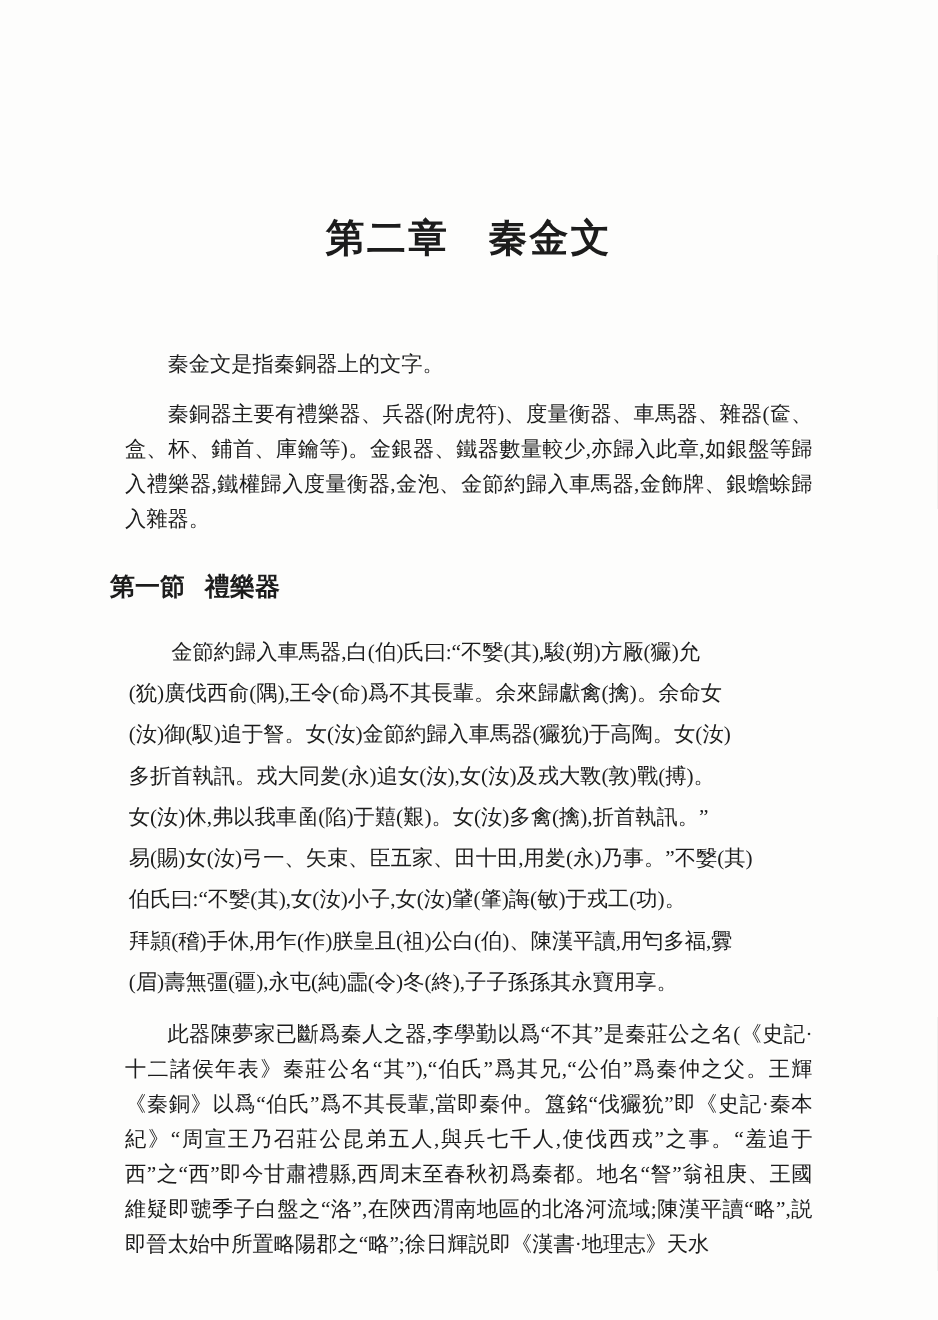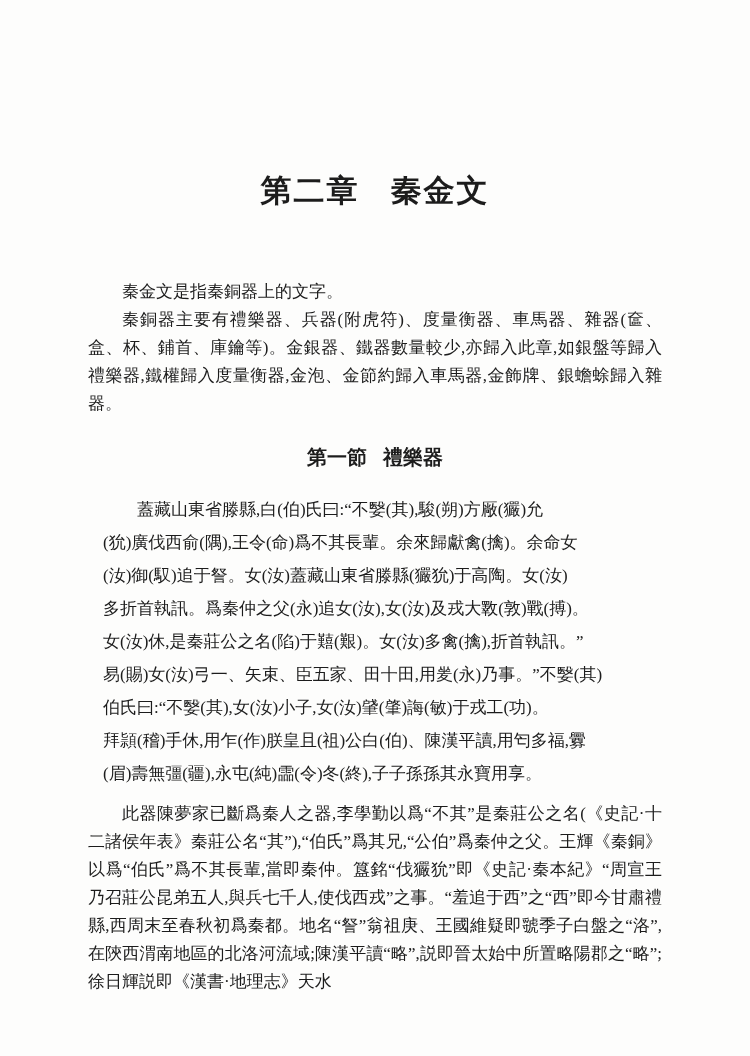--- a/index.html
+++ b/index.html
@@ -26,24 +26,23 @@
     letter-spacing: 2px;
     margin: 0 0 66px 0;
     white-space: nowrap;
   }
   .chapter-heading .gap { display: inline-block; width: 1em; }
   .body-para {
     font-size: 17px;
     line-height: 28px;
     text-align: justify;
     text-indent: 2em;
-    margin: 0;
+    margin: 12px;
   }
   .section-heading {
-    text-align: center;
     font-size: 20px;
     font-weight: bold;
     margin: 26px 0 22px 0;
     white-space: nowrap;
   }
   .section-heading .gap { display: inline-block; width: 0.8em; }
   .inscription {
     margin: 10px 0 10px 15px;
     font-size: 17px;
     line-height: 33px;
@@ -62,25 +61,25 @@
   <h1 class="chapter-heading"><span>第二章</span><span class="gap"></span><span>秦金文</span></h1>
 
   <p class="body-para">秦金文是指秦銅器上的文字。</p>
 
   <p class="body-para">秦銅器主要有禮樂器、兵器(附虎符)、度量衡器、車馬器、雜器(奩、盒、杯、鋪首、庫鑰等)。金銀器、鐵器數量較少,亦歸入此章,如銀盤等歸入禮樂器,鐵權歸入度量衡器,金泡、金節約歸入車馬器,金飾牌、銀蟾蜍歸入雜器。</p>
 
   <h2 class="section-heading"><span>第一節</span><span class="gap"></span><span>禮樂器</span></h2>
 
 
   <div class="inscription">
-    <div class="line first">蓋藏山東省滕縣,白(伯)氏曰:“不嫛(其),駿(朔)方厰(玁)允</div>
+    <div class="line first">金節約歸入車馬器,白(伯)氏曰:“不嫛(其),駿(朔)方厰(玁)允</div>
     <div class="line">(狁)廣伐西俞(隅),王令(命)爲不其長輩。余來歸獻禽(擒)。余命女</div>
-    <div class="line">(汝)御(馭)追于詧。女(汝)蓋藏山東省滕縣(玁狁)于高陶。女(汝)</div>
-    <div class="line">多折首執訊。爲秦仲之父(永)追女(汝),女(汝)及戎大斁(敦)戰(搏)。</div>
-    <div class="line">女(汝)休,是秦莊公之名(陷)于囏(艱)。女(汝)多禽(擒),折首執訊。”</div>
+    <div class="line">(汝)御(馭)追于詧。女(汝)金節約歸入車馬器(玁狁)于高陶。女(汝)</div>
+    <div class="line">多折首執訊。戎大同夎(永)追女(汝),女(汝)及戎大斁(敦)戰(搏)。</div>
+    <div class="line">女(汝)休,弗以我車圅(陷)于囏(艱)。女(汝)多禽(擒),折首執訊。”</div>
     <div class="line">易(賜)女(汝)弓一、矢束、臣五家、田十田,用夎(永)乃事。”不嫛(其)</div>
     <div class="line">伯氏曰:“不嫛(其),女(汝)小子,女(汝)肈(肇)誨(敏)于戎工(功)。</div>
     <div class="line">拜頴(稽)手休,用乍(作)朕皇且(祖)公白(伯)、陳漢平讀,用匄多福,釁</div>
     <div class="line">(眉)壽無彊(疆),永屯(純)霝(令)冬(終),子子孫孫其永寶用享。</div>
   </div>
 
   <p class="body-para">此器陳夢家已斷爲秦人之器,李學勤以爲“不其”是秦莊公之名(《史記·十二諸侯年表》秦莊公名“其”),“伯氏”爲其兄,“公伯”爲秦仲之父。王輝《秦銅》以爲“伯氏”爲不其長輩,當即秦仲。簋銘“伐玁狁”即《史記·秦本紀》“周宣王乃召莊公昆弟五人,與兵七千人,使伐西戎”之事。“羞追于西”之“西”即今甘肅禮縣,西周末至春秋初爲秦都。地名“詧”翁祖庚、王國維疑即虢季子白盤之“洛”,在陝西渭南地區的北洛河流域;陳漢平讀“略”,説即晉太始中所置略陽郡之“略”;徐日輝説即《漢書·地理志》天水</p>
 
 </div>
 

